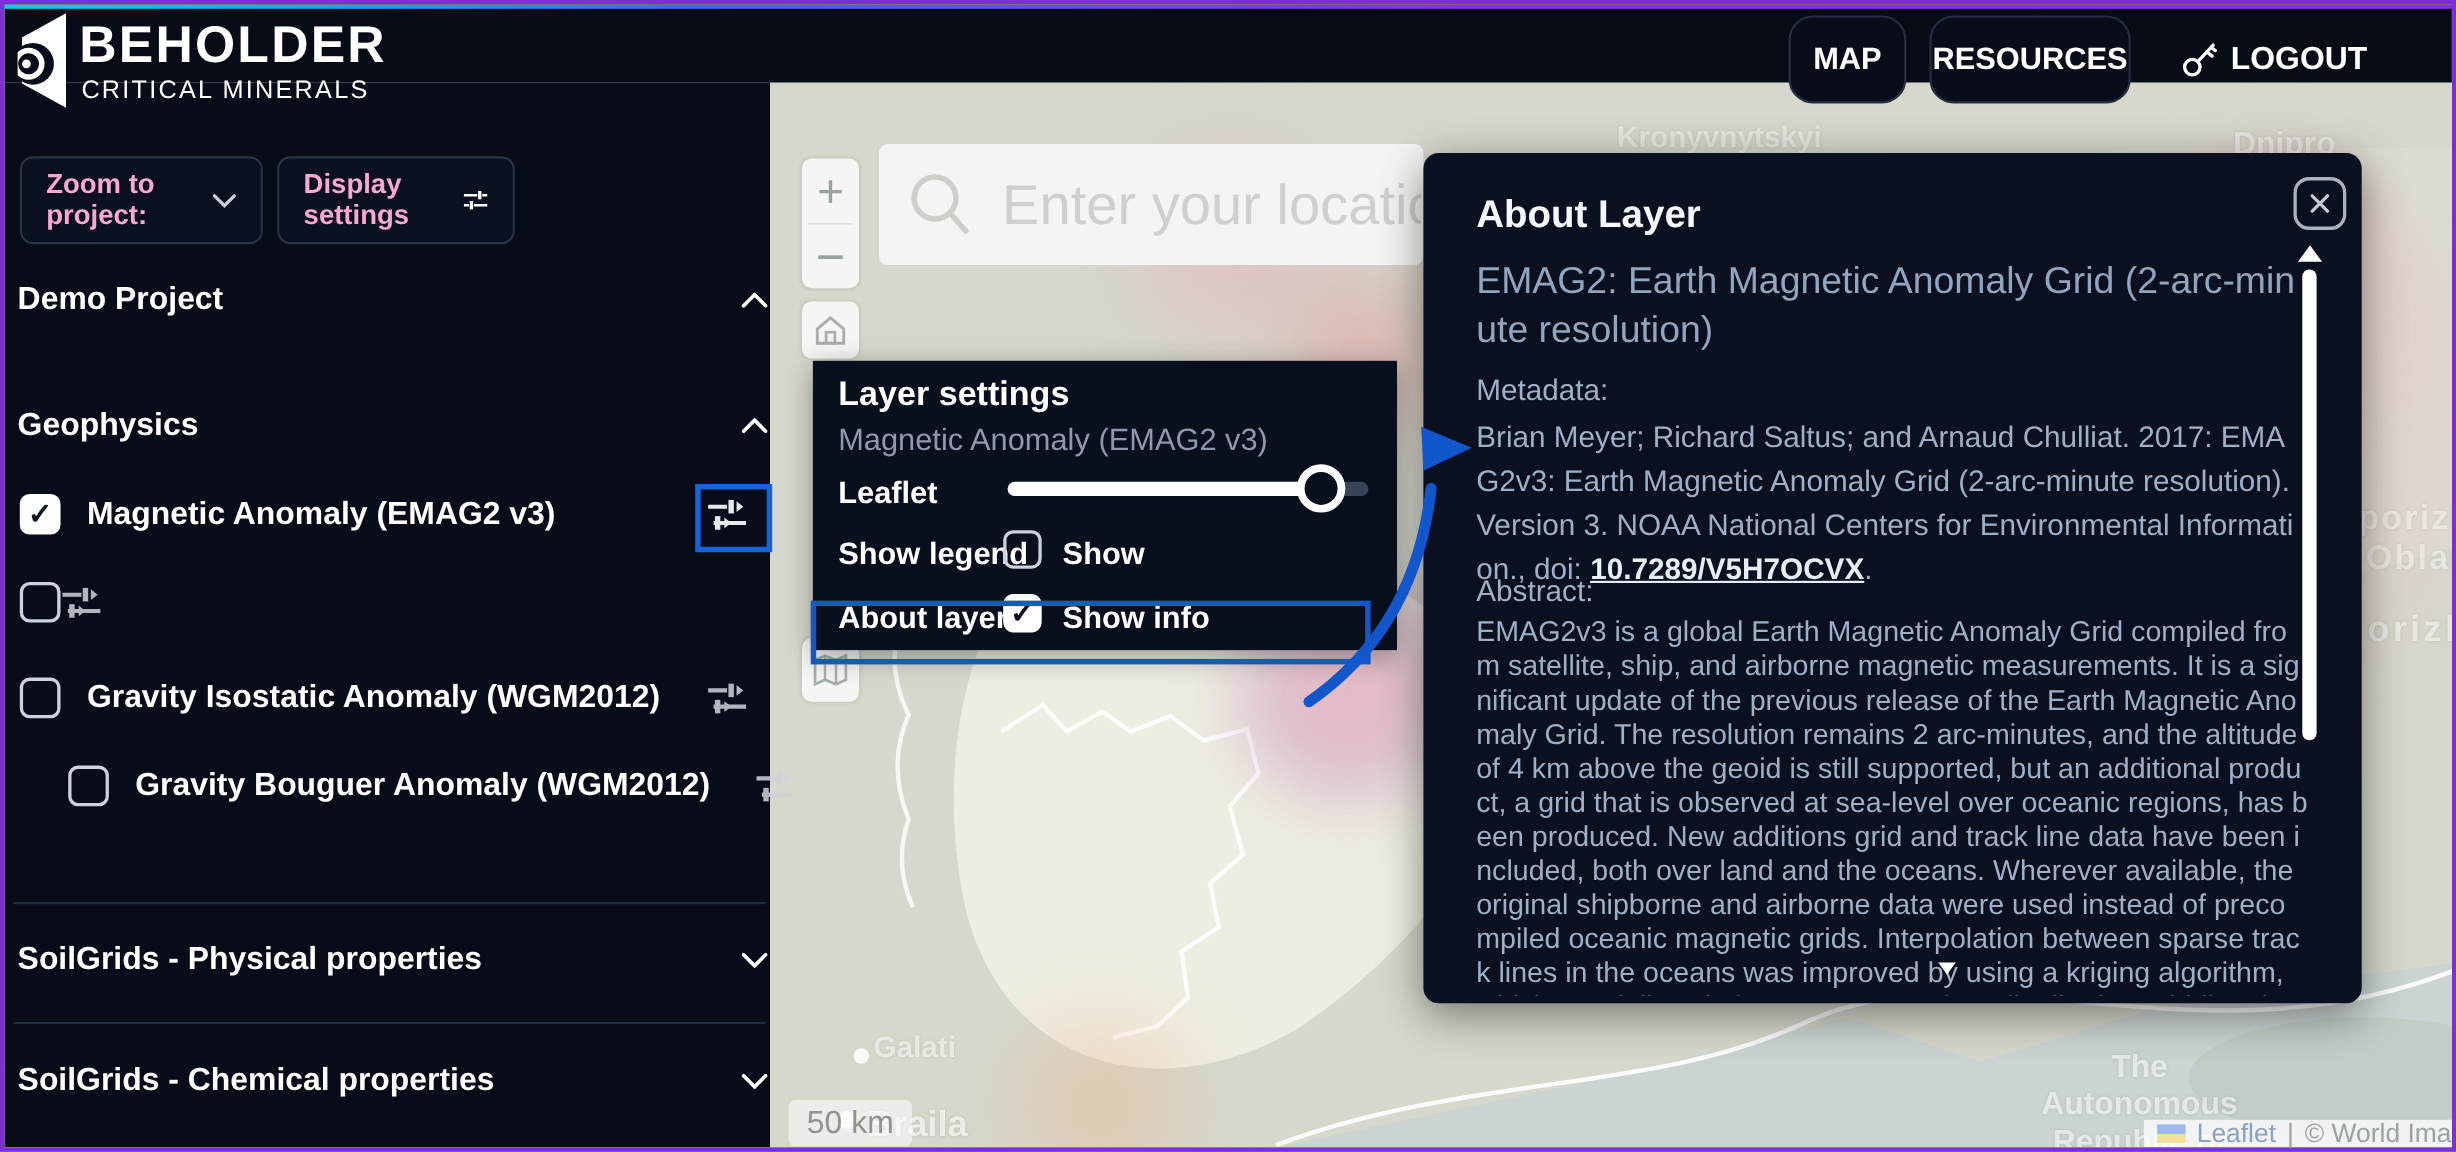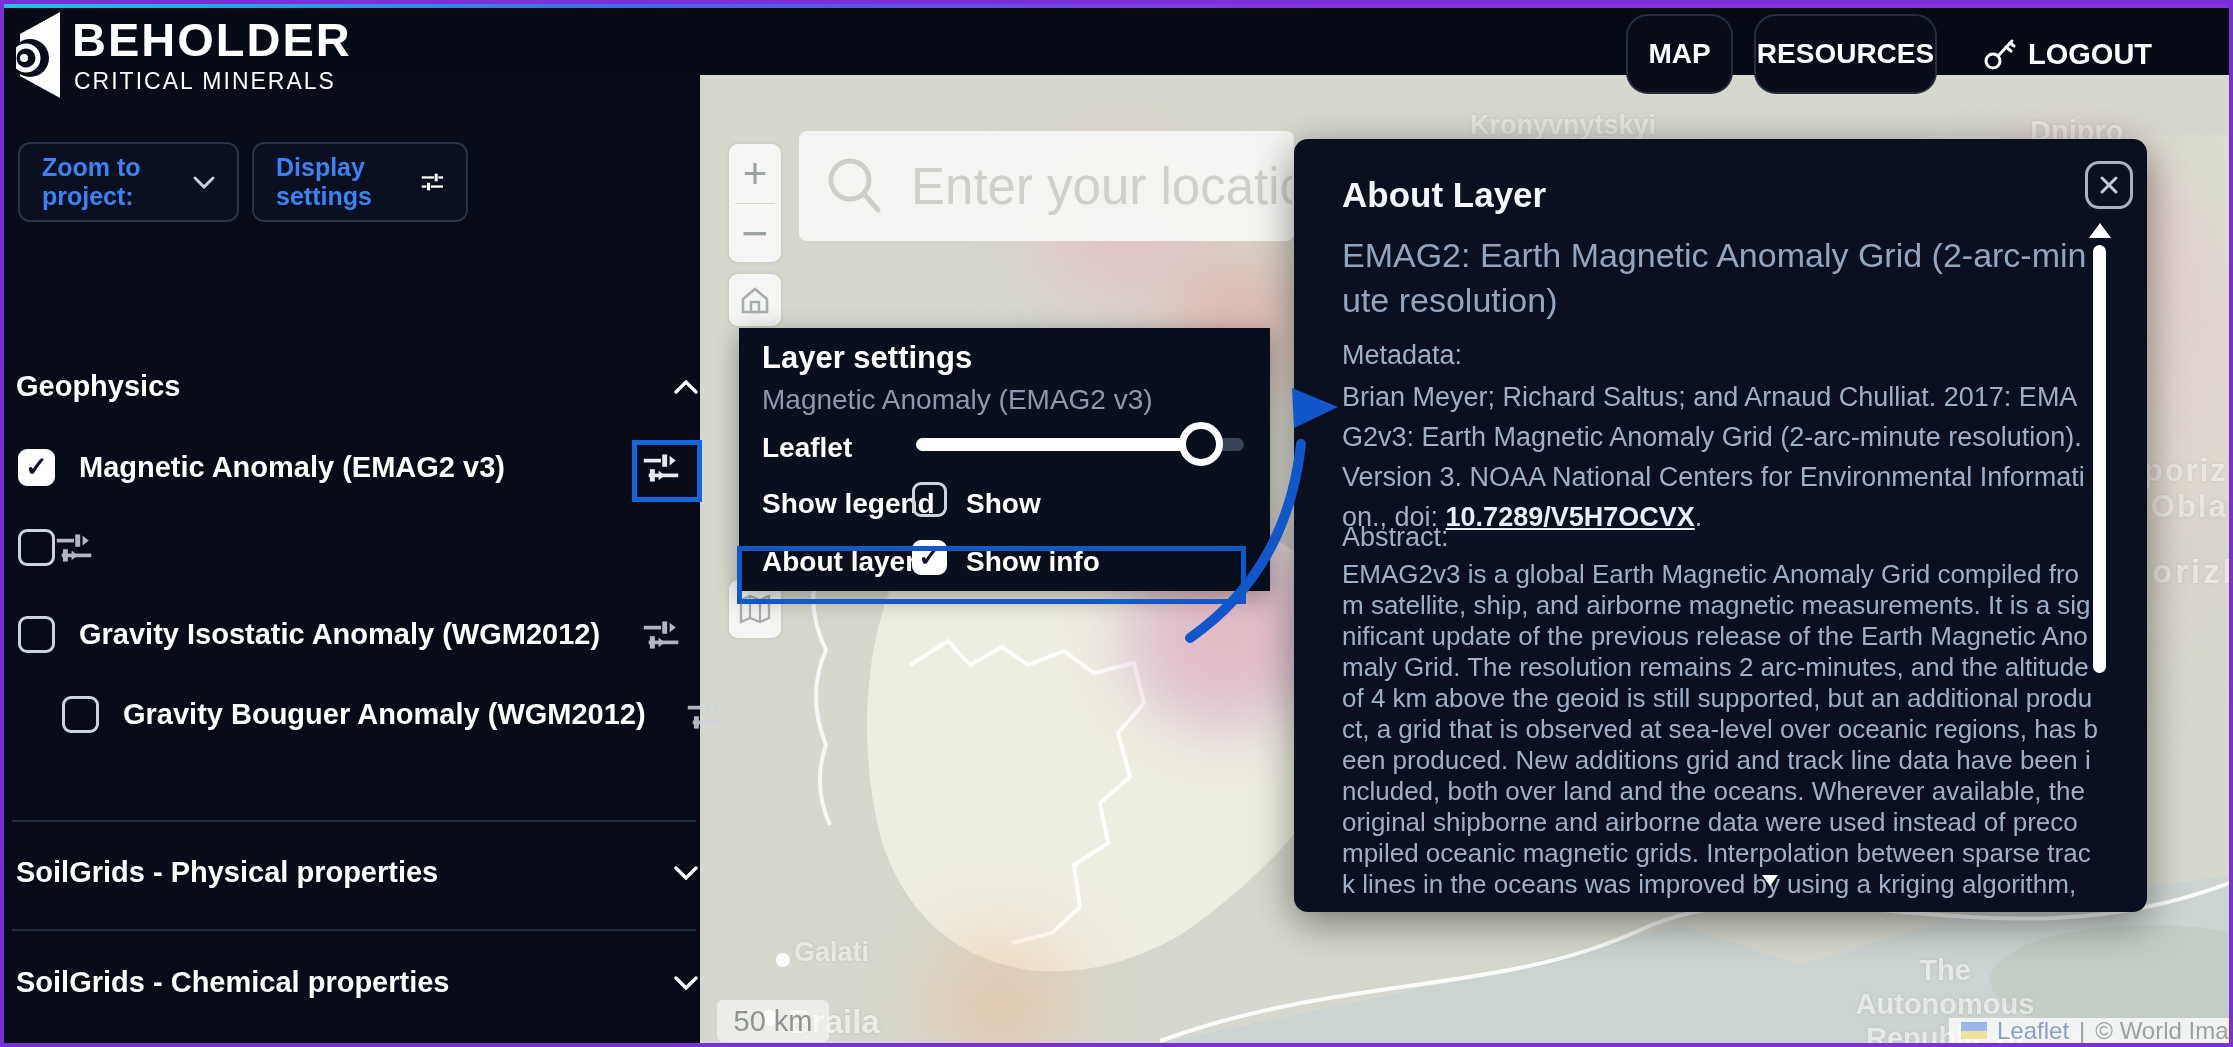--- a/index.html
+++ b/index.html
@@ -9,21 +9,21 @@
   .abs{position:absolute;}
   
   #border-top{left:0;top:0;width:100%;height:4px;z-index:40;
     background:linear-gradient(90deg,#19c8e8 0%,#3f6ae8 28%,#8b30e0 60%,#8b30e0 100%);}
   #topbar{left:0;top:0;width:2225px;height:71px;background:#060b16;z-index:20;}
   #sidebar{left:0;top:71px;width:696px;height:968px;background:#070c18;z-index:10;}
   .navbtn{border:2px solid #262e40;border-radius:22px;background:#080d19;color:#fff;
     font-weight:bold;font-size:28px;display:flex;align-items:center;justify-content:center;z-index:30;}
   #logout{color:#fff;font-weight:bold;font-size:29px;display:flex;align-items:center;gap:12px;z-index:30;}
   
-  .sbtn{border:2px solid #2a3346;border-radius:12px;background:#0a101f;color:#3b82f6;
+  .sbtn{border:2px solid #2a3346;border-radius:12px;background:#0a101f;color:#f9a8d4;
     font-weight:bold;font-size:25px;display:flex;align-items:center;justify-content:space-between;
     padding:0 22px;box-sizing:border-box;}
   .section{color:#fff;font-weight:bold;font-size:29px;display:flex;align-items:center;justify-content:space-between;}
   .lrow{display:flex;align-items:center;}
   .lrow .lbl{color:#fff;font-weight:bold;font-size:29px;margin-left:24px;flex:1;}
   .cb{width:37px;height:37px;border-radius:9px;border:3px solid #cdd3dd;box-sizing:border-box;
       display:flex;align-items:center;justify-content:center;background:transparent;flex:none;}
   .cb.checked{background:#fff;border-color:#fff;}
   .cb .tick{color:#0a1020;font-size:27px;font-weight:bold;line-height:1;}
   .divider{height:2px;background:#232c3f;}
@@ -186,20 +186,26 @@
     <svg width="30" height="26" viewBox="0 0 30 26">
       <line x1="1" y1="7" x2="17" y2="7" stroke="#fff" stroke-width="3"></line>
         <rect x="18" y="2" width="4" height="10" fill="#fff"></rect>
         <line x1="23" y1="7" x2="29" y2="7" stroke="#fff" stroke-width="3"></line>
       <line x1="1" y1="19" x2="7" y2="19" stroke="#fff" stroke-width="3"></line>
         <rect x="8" y="14" width="4" height="10" fill="#fff"></rect>
         <line x1="13" y1="19" x2="29" y2="19" stroke="#fff" stroke-width="3"></line>
     </svg>
   </div>
 
+  <div class="abs section" style="left:12px;top:252px;width:682px;z-index:11;">
+    <span>Demo Project</span>
+    <svg class="chev" width="24" height="14" viewBox="0 0 24 14">
+      <polyline points="2,12 12,2 22,12" fill="none" stroke="#fff" stroke-width="3.4" stroke-linecap="round"></polyline>
+    </svg>
+  </div>
 
   <div class="abs section" style="left:12px;top:366px;width:682px;z-index:11;">
     <span>Geophysics</span>
     <svg class="chev" width="24" height="14" viewBox="0 0 24 14">
       <polyline points="2,12 12,2 22,12" fill="none" stroke="#fff" stroke-width="3.4" stroke-linecap="round"></polyline>
     </svg>
   </div>
 
   <div class="abs lrow" style="left:14px;top:445px;width:680px;z-index:11;">
     <span class="cb checked">

